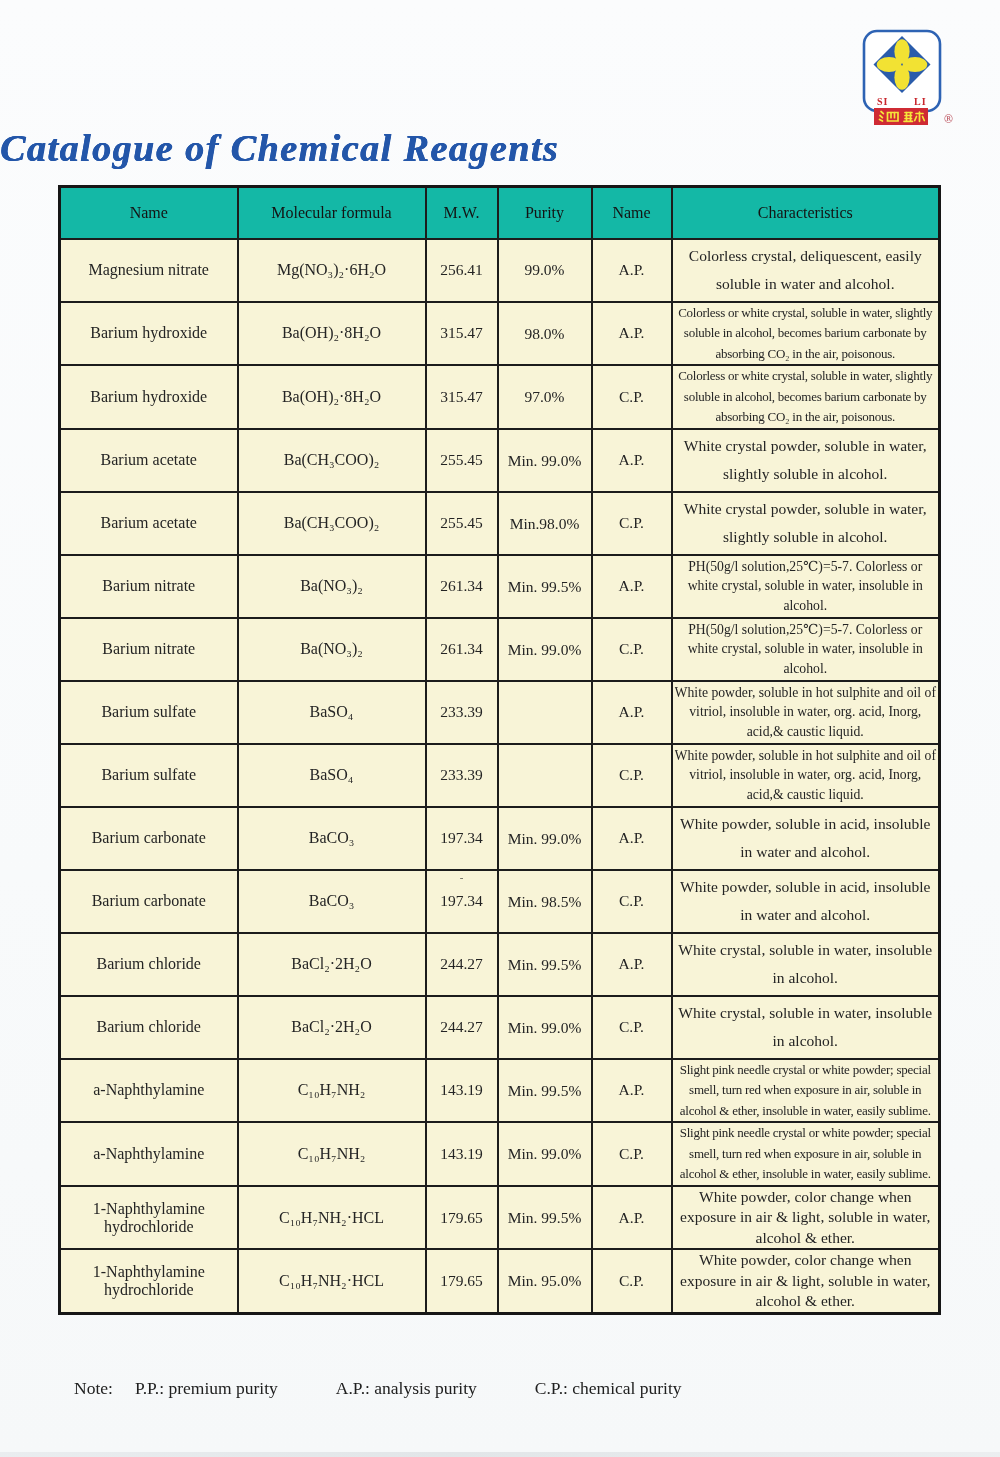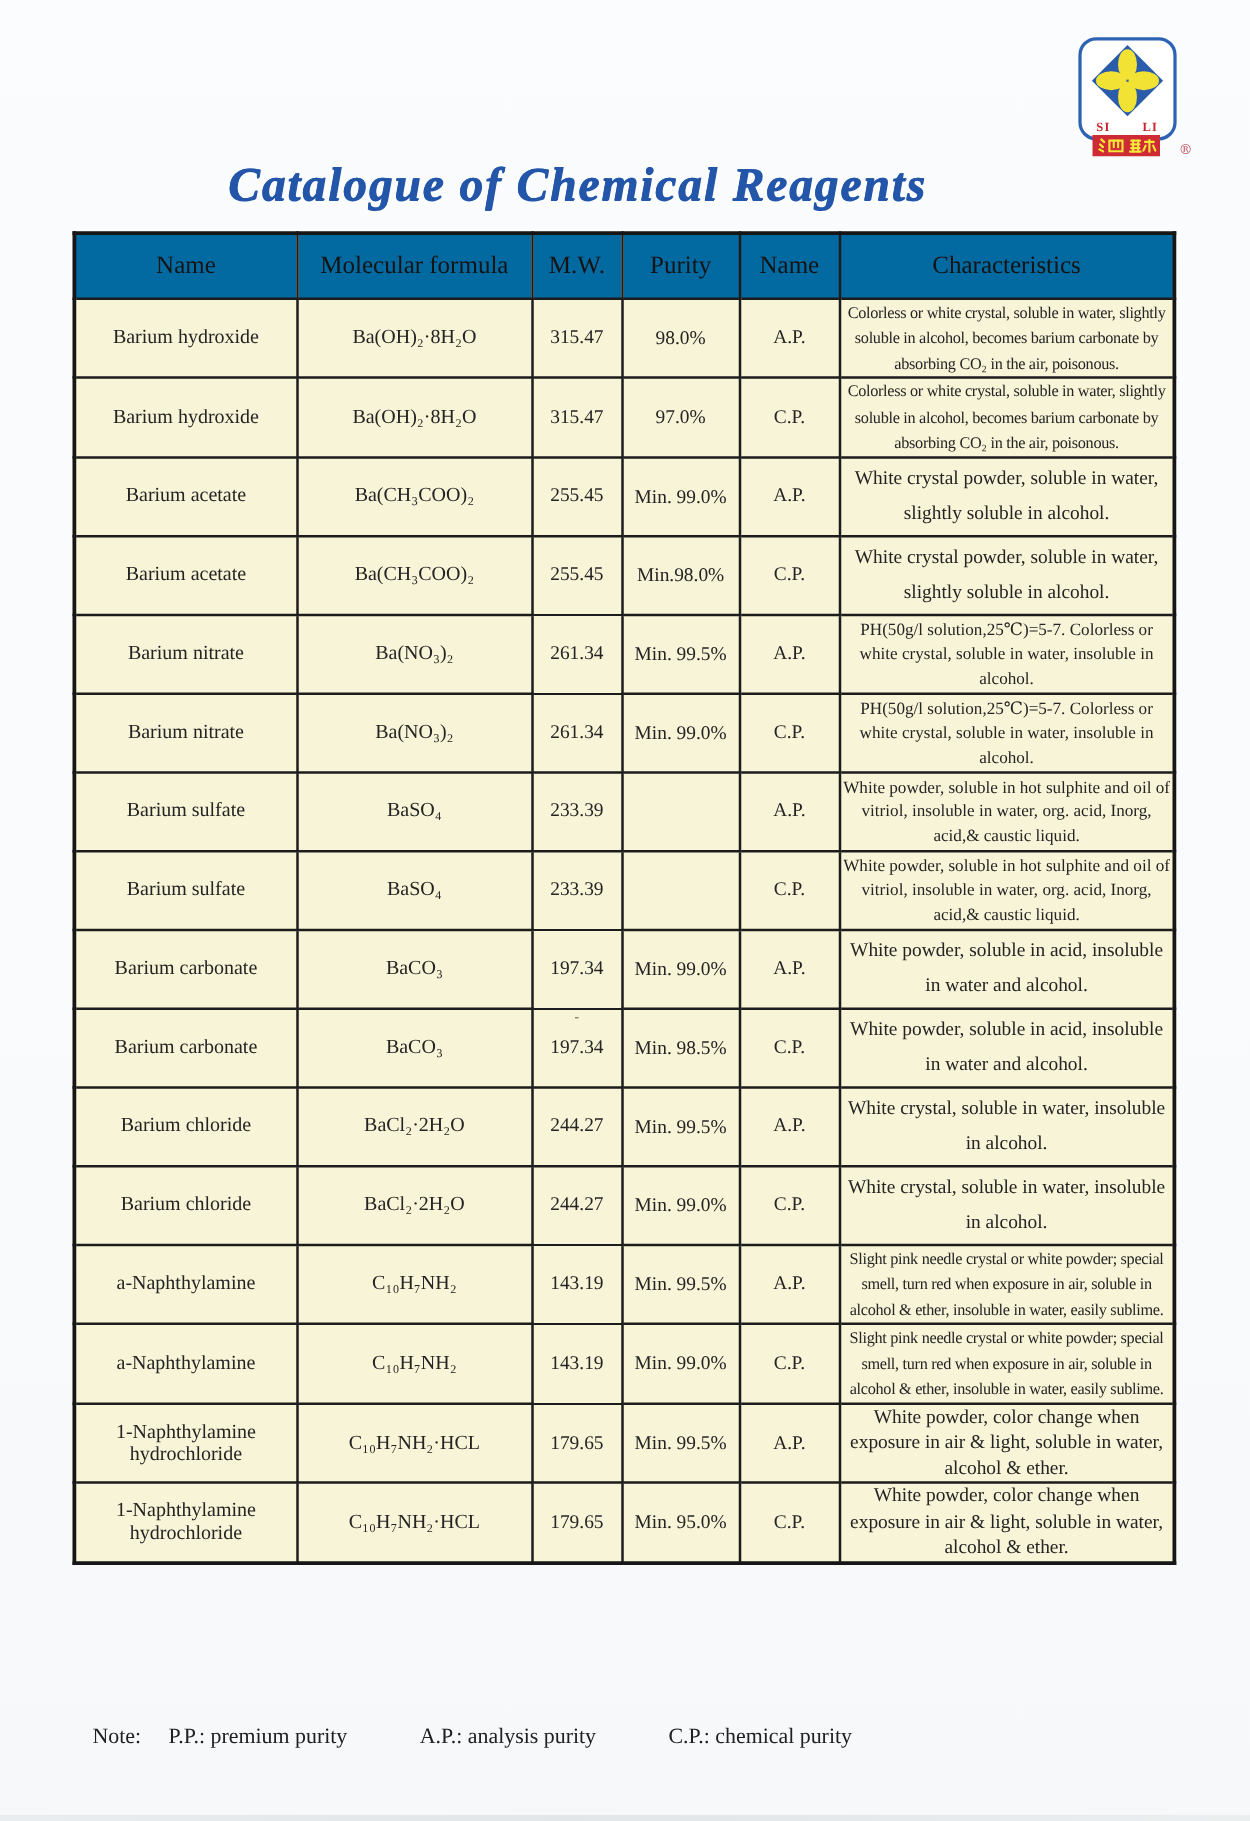--- a/index.html
+++ b/index.html
@@ -11,21 +11,21 @@
     position:relative;
     overflow:hidden;
   }
   .scan-edge {
     position:absolute; left:0; right:0; bottom:0; height:5px;
     background:linear-gradient(90deg,#e3e7ea 0%,#d7dcdf 45%,#e6e9eb 100%);
     opacity:.65;
   }
   .page-title {
     position:absolute; top:126px; left:0; width:924px;
-    text-align:center;
+    text-align:left;
     font-size:38px; font-weight:bold; font-style:italic;
     letter-spacing:1.5px;
     color:#2356a9;
     text-shadow:0.6px 0 0 #2356a9, 0 0.4px 0 #2356a9;
   }
   .logo {
     position:absolute; top:28px; left:861px; width:104px; height:100px;
   }
   
   table.catalog {
@@ -39,23 +39,23 @@
   .catalog th, .catalog td {
     border:2px solid #1c1c1c;
     text-align:center;
     vertical-align:middle;
     padding:0;
     overflow:hidden;
   }
   .catalog thead tr { height:52px; }
   .catalog tbody tr { height:63px; }
   .catalog th {
-    background:#0369a1;
+    background:#14b8a6;
     font-weight:normal;
-    font-size:20px;
+    font-size:16px;
     color:#141414;
   }
   .catalog td { background:#f8f4d7; color:#242424; }
   .c-name    { font-size:16px; padding:0 4px; }
   .c-formula { font-size:16px; }
   .c-mw      { font-size:15.5px; position:relative; }
   .c-purity  { font-size:15.5px; line-height:1.5; padding:0 3px; }
   .c-class   { font-size:15.5px; }
   .c-char    {
     text-align:left; padding:2px 8px;
@@ -134,20 +134,28 @@
         <th>Name</th>
         <th>Molecular formula</th>
         <th>M.W.</th>
         <th>Purity</th>
         <th>Name</th>
         <th>Characteristics</th>
       </tr>
   </thead>
   <tbody>
       <tr>
+        <td class="c-name">Magnesium nitrate</td>
+        <td class="c-formula">Mg(NO₃)₂·6H₂O</td>
+        <td class="c-mw">256.41</td>
+        <td class="c-purity">99.0%</td>
+        <td class="c-class">A.P.</td>
+        <td class="c-char char-lg2">Colorless crystal, deliquescent, easily soluble in water and alcohol.</td>
+      </tr>
+      <tr>
         <td class="c-name">Barium hydroxide</td>
         <td class="c-formula">Ba(OH)₂·8H₂O</td>
         <td class="c-mw">315.47</td>
         <td class="c-purity">98.0%</td>
         <td class="c-class">A.P.</td>
         <td class="c-char char-sm3">Colorless or white crystal, soluble in water, slightly soluble in alcohol, becomes barium carbonate by absorbing CO₂ in the air, poisonous.</td>
       </tr>
       <tr>
         <td class="c-name">Barium hydroxide</td>
         <td class="c-formula">Ba(OH)₂·8H₂O</td>

